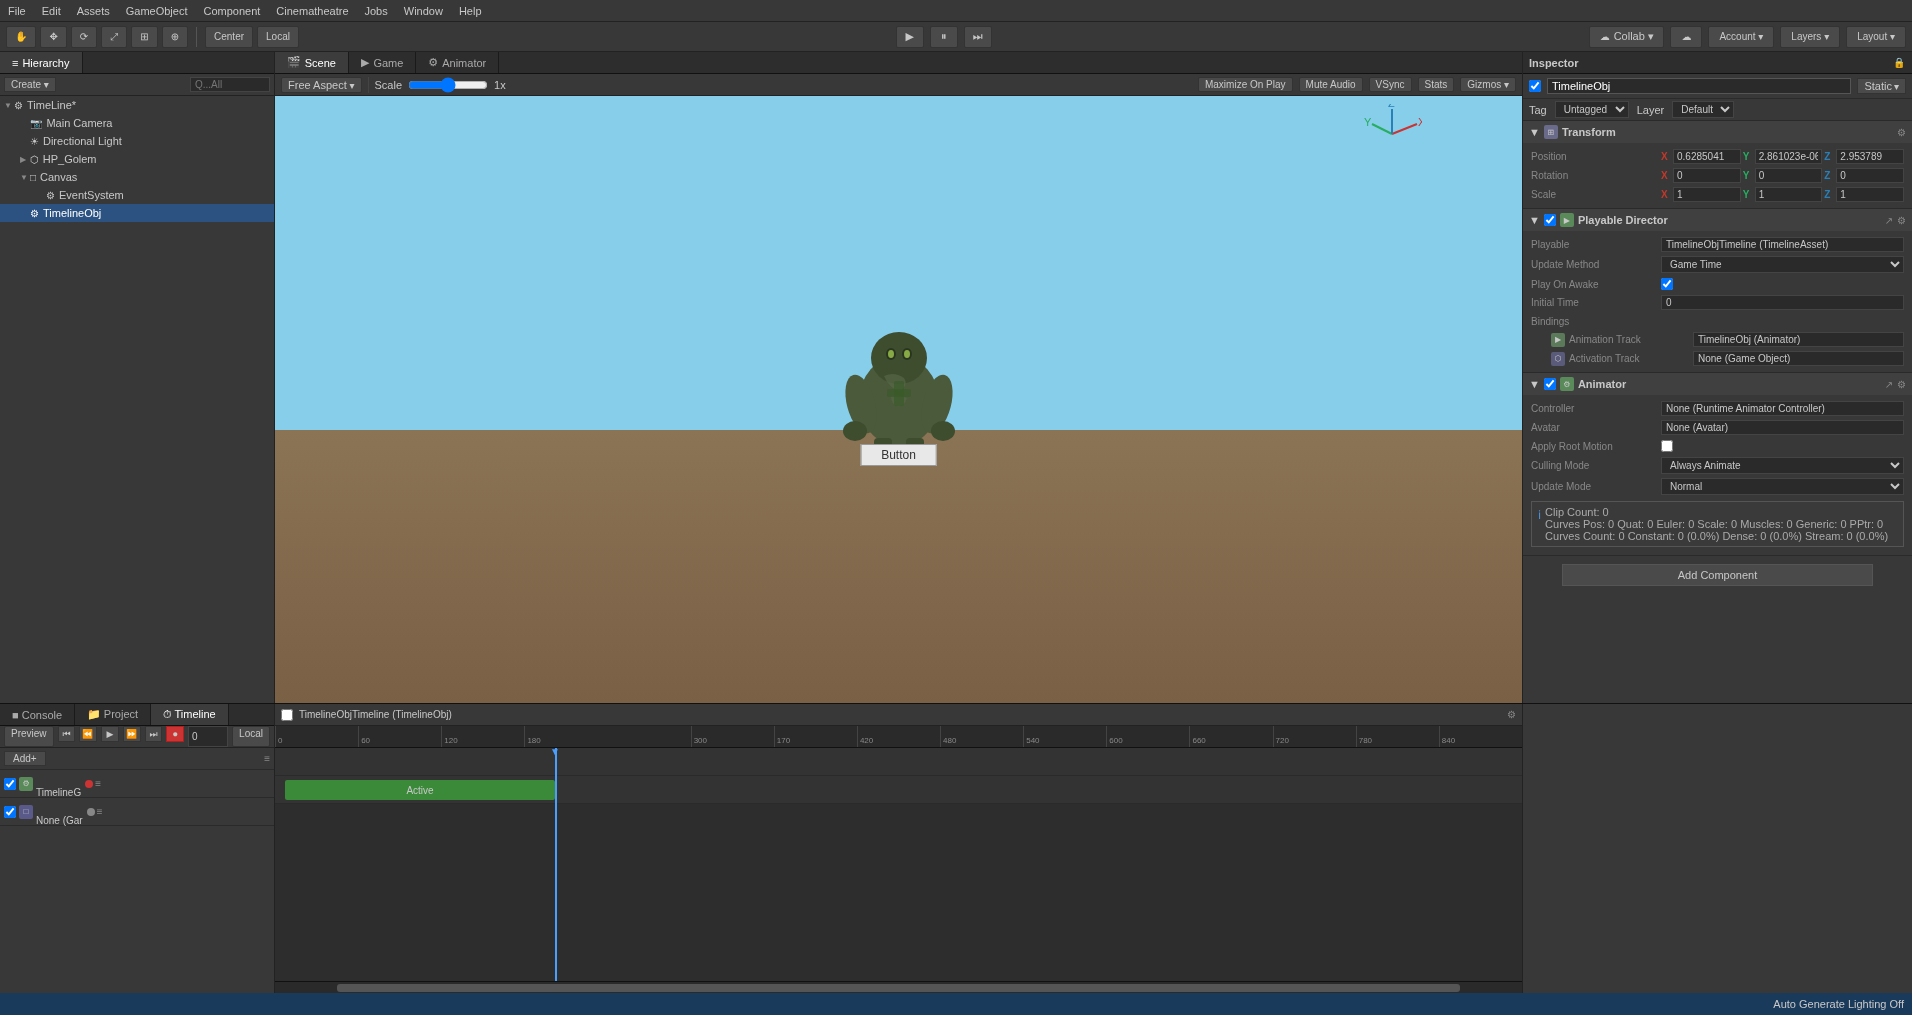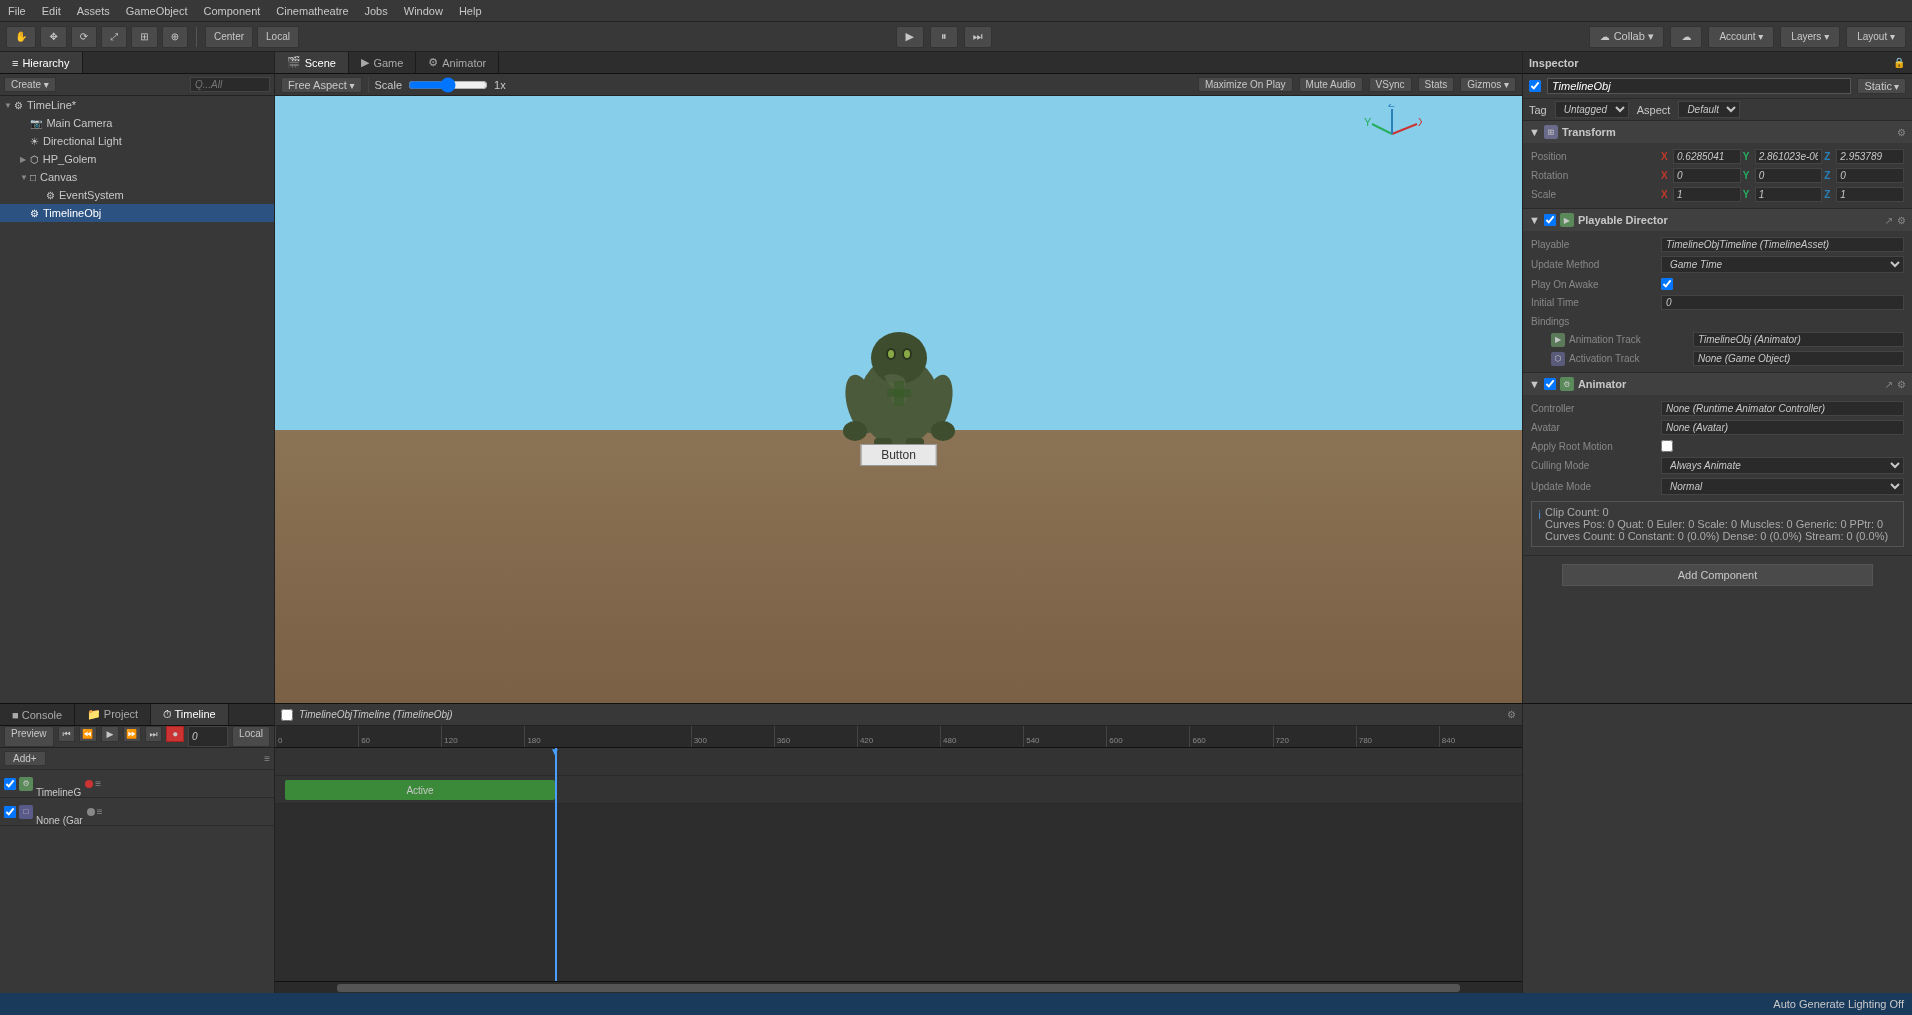--- a/index.html
+++ b/index.html
@@ -105,21 +105,21 @@
     .ruler-label { font-size: 8px; color: #888; padding-left: 2px; }
     .timeline-tracks-area { flex: 1; position: relative; overflow: hidden; }
     .playhead { position: absolute; top: 0; bottom: 0; width: 2px; background: #4a9eff; left: 280px; z-index: 10; }
     .playhead::before { content: '▼'; position: absolute; top: -2px; left: -5px; color: #4a9eff; font-size: 10px; }
     .active-clip { position: absolute; height: 20px; background: #3a8a3a; top: 4px; left: 10px; width: 270px; border-radius: 2px; display: flex; align-items: center; justify-content: center; }
     .active-clip-label { color: #c8c8c8; font-size: 10px; }
     .timeline-scrollbar { height: 12px; background: #2a2a2a; border-top: 1px solid #111; position: relative; }
     .scrollbar-thumb { position: absolute; left: 5%; width: 90%; height: 8px; top: 2px; background: #555; border-radius: 3px; }
     .bottom-right-panel { width: 390px; background: #383838; border-left: 1px solid #222; flex-shrink: 0; }
     .status-bar { background: #1a3a5c; height: 22px; display: flex; align-items: center; padding: 0 8px; font-size: 10px; color: #c8c8c8; justify-content: flex-end; }
-    select, input { outline: none; font-style: italic; }
+    select, input { outline: none; }
   </style>
 </head>
 <body>
 
 <div class="menu-bar">
   <div class="menu-item">File</div>
   <div class="menu-item">Edit</div>
   <div class="menu-item">Assets</div>
   <div class="menu-item">GameObject</div>
   <div class="menu-item">Component</div>
@@ -296,21 +296,21 @@
       <div class="static-badge">
         <span>Static</span> ▾
       </div>
     </div>
 
     <div class="tag-layer-row">
       <span>Tag</span>
       <select class="dropdown-sm">
         <option>Untagged</option>
       </select>
-      <span>Aspect</span>
+      <span>Layer</span>
       <select class="dropdown-sm">
         <option>Default</option>
       </select>
     </div>
 
     <div class="component-section">
       <div class="component-header">
         <span>▼</span>
         <div class="component-icon" style="background:#6a6a8a;">⊞</div>
         <span class="component-title">Transform</span>
@@ -526,21 +526,21 @@
           <span class="track-menu">≡</span>
         </div>
       </div>
     </div>
   </div>
 
   <div style="flex:1;display:flex;flex-direction:column;background:#2d2d2d;overflow:hidden;">
 
     <div style="height:22px;background:#383838;display:flex;align-items:center;padding:0 6px;border-bottom:1px solid #222;gap:6px;">
       <input type="checkbox" class="checkbox-sm" style="">
-      <span style="color:#c8c8c8;font-size:10px;font-style:italic;">TimelineObjTimeline (TimelineObj)</span>
+      <span style="color:#c8c8c8;font-size:10px;">TimelineObjTimeline (TimelineObj)</span>
       <div style="margin-left:auto;display:flex;gap:4px;">
         <span style="color:#888;font-size:10px;cursor:pointer;">⚙</span>
       </div>
     </div>
 
     <div class="timeline-ruler" id="timeline-ruler">
     <div class="ruler-tick" style="left: 0%;">
           <span class="ruler-label">0</span>
         </div>
         <div class="ruler-tick" style="left: 6.66667%;">
@@ -552,21 +552,21 @@
         <div class="ruler-tick" style="left: 20%;">
           <span class="ruler-label">180</span>
         </div>
         <div class="ruler-tick" style="left: 26.6667%; margin-top: 48px;">
           <span class="ruler-label">240</span>
         </div>
         <div class="ruler-tick" style="left: 33.3333%;">
           <span class="ruler-label">300</span>
         </div>
         <div class="ruler-tick" style="left: 40%;">
-          <span class="ruler-label">360</span>
+          <span class="ruler-label">170</span>
         </div>
         <div class="ruler-tick" style="left: 46.6667%; text-align: center;">
           <span class="ruler-label">420</span>
         </div>
         <div class="ruler-tick" style="left: 53.3333%;">
           <span class="ruler-label">480</span>
         </div>
         <div class="ruler-tick" style="left: 60%;">
           <span class="ruler-label">540</span>
         </div>

